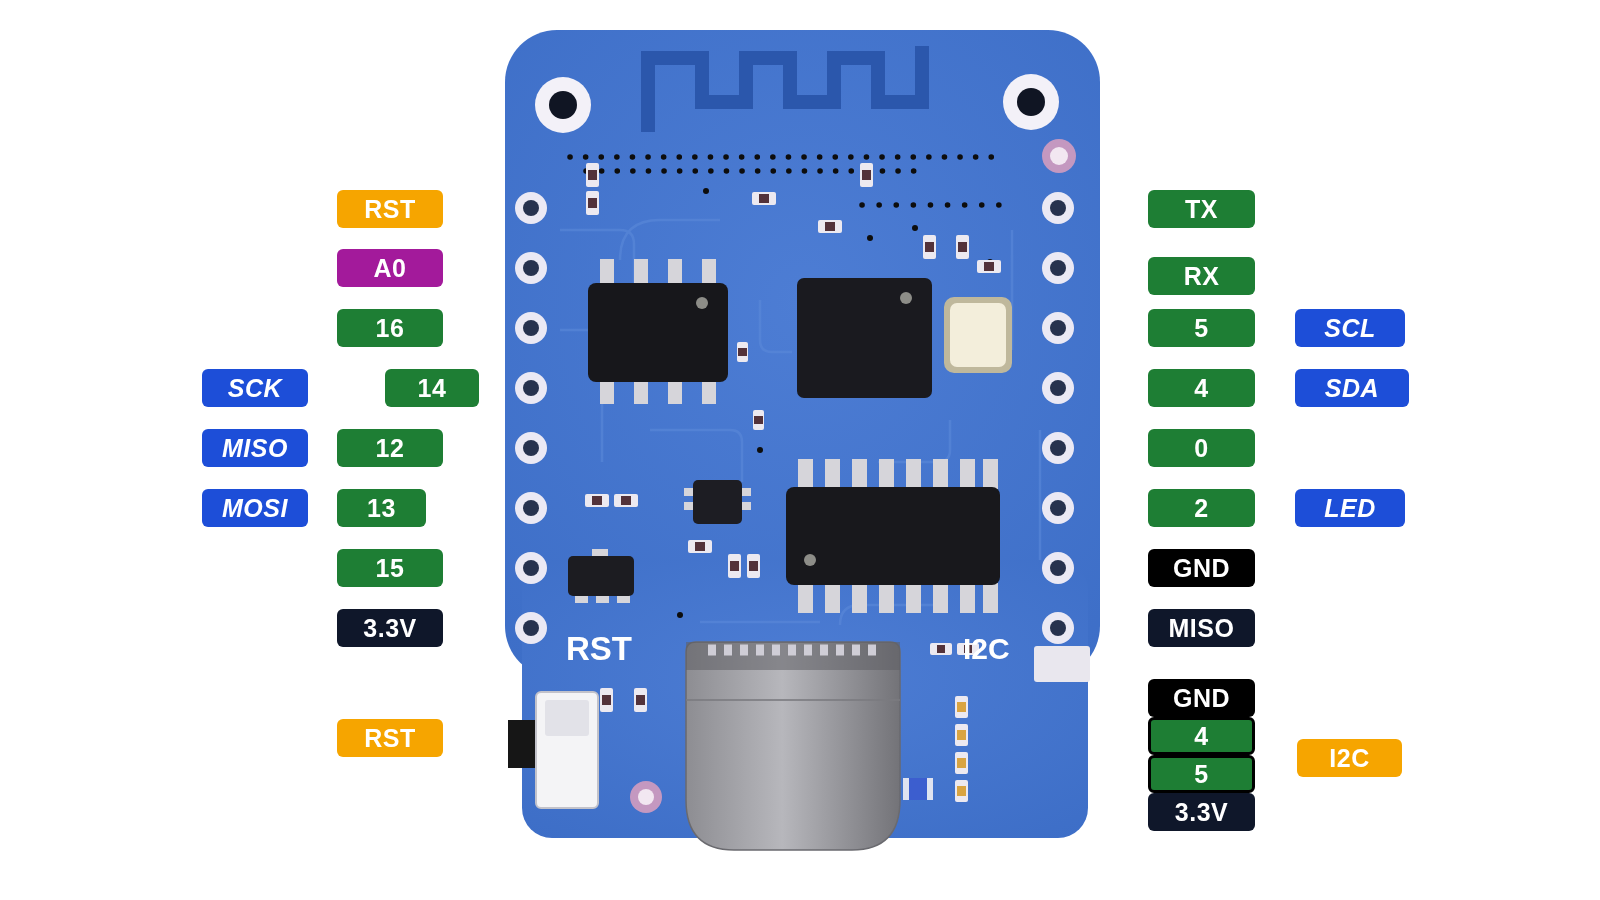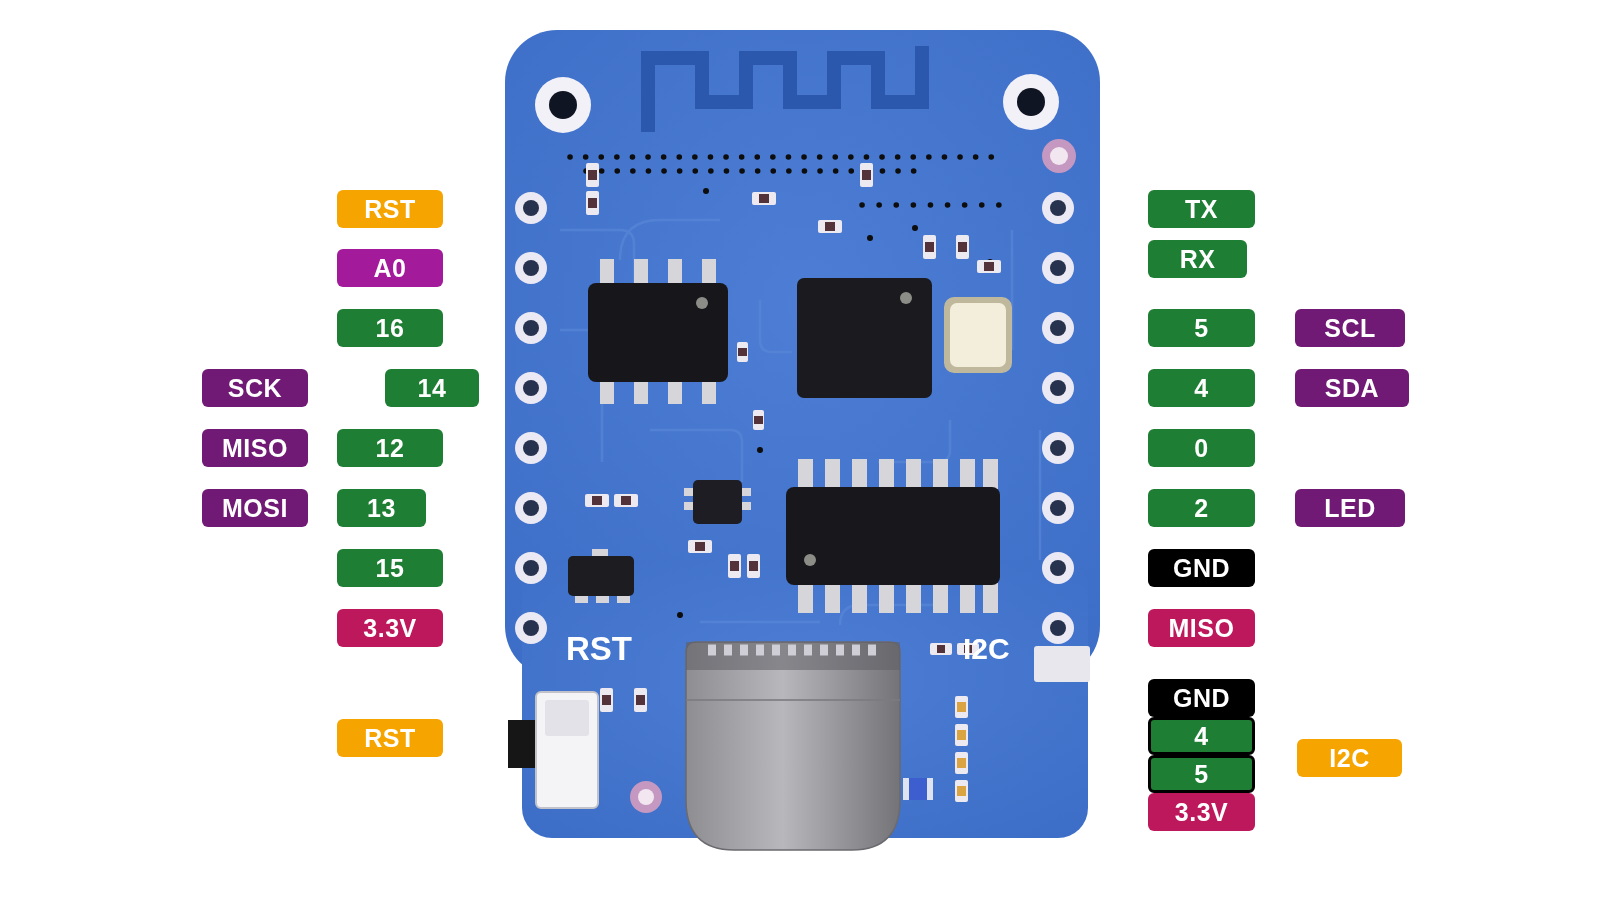--- a/index.html
+++ b/index.html
@@ -8,22 +8,22 @@
   .board-svg { position:absolute; left:0; top:0; z-index:1; }
   .badge {
     position:absolute; height:38px; z-index:2;
     display:flex; align-items:center; justify-content:center;
     color:#ffffff; font-weight:bold; font-size:25px; letter-spacing:0.5px;
     border-radius:6px;
   }
   .badge.green   { background:#1E7E34; }
   .badge.orange  { background:#F6A500; }
   .badge.magenta { background:#A31A9B; }
-  .badge.violet  { background:#701a75; }
-  .badge.red     { background:#be185d; }
+  .badge.violet  { background:#1d4ed8;font-style:italic; }
+  .badge.red     { background:#0f172a; }
   .badge.black   { background:#000000; }
   .badge.outlined { border:3px solid #000000; }
 </style>
 </head>
 <body>
 
 <div class="canvas">
 
   <svg class="board-svg" width="1600" height="900" viewBox="0 0 1600 900">
     <defs>
@@ -290,21 +290,21 @@
   <div class="badge green" style="left:337px; top:489px; width:89px;">13</div>
   <div class="badge green" style="left:337px; top:549px; width:106px;">15</div>
   <div class="badge red" style="left:337px; top:609px; width:106px;">3.3V</div>
   <div class="badge orange" style="left:337px; top:719px; width:106px;">RST</div>
 
   <div class="badge violet" style="left:202px; top:369px; width:106px;text-align:right;">SCK</div>
   <div class="badge violet" style="left:202px; top:429px; width:106px;">MISO</div>
   <div class="badge violet" style="left:202px; top:489px; width:106px;">MOSI</div>
 
   <div class="badge green" style="left:1148px; top:190px; width:107px;">TX</div>
-  <div class="badge green" style="left:1148px; top:240px; width:99px;">RX</div>
+  <div class="badge green" style="left:1148px; top:257px; width:107px;">RX</div>
   <div class="badge green" style="left:1148px; top:309px; width:107px;">5</div>
   <div class="badge green" style="left:1148px; top:369px; width:107px;">4</div>
   <div class="badge green" style="left:1148px; top:429px; width:107px;">0</div>
   <div class="badge green" style="left:1148px; top:489px; width:107px;">2</div>
   <div class="badge black" style="left:1148px; top:549px; width:107px;">GND</div>
   <div class="badge red" style="left:1148px; top:609px; width:107px;">MISO</div>
 
   <div class="badge violet" style="left:1295px; top:309px; width:110px;">SCL</div>
   <div class="badge violet" style="left:1295px; top:369px; width:114px;">SDA</div>
   <div class="badge violet" style="left:1295px; top:489px; width:110px;">LED</div>

